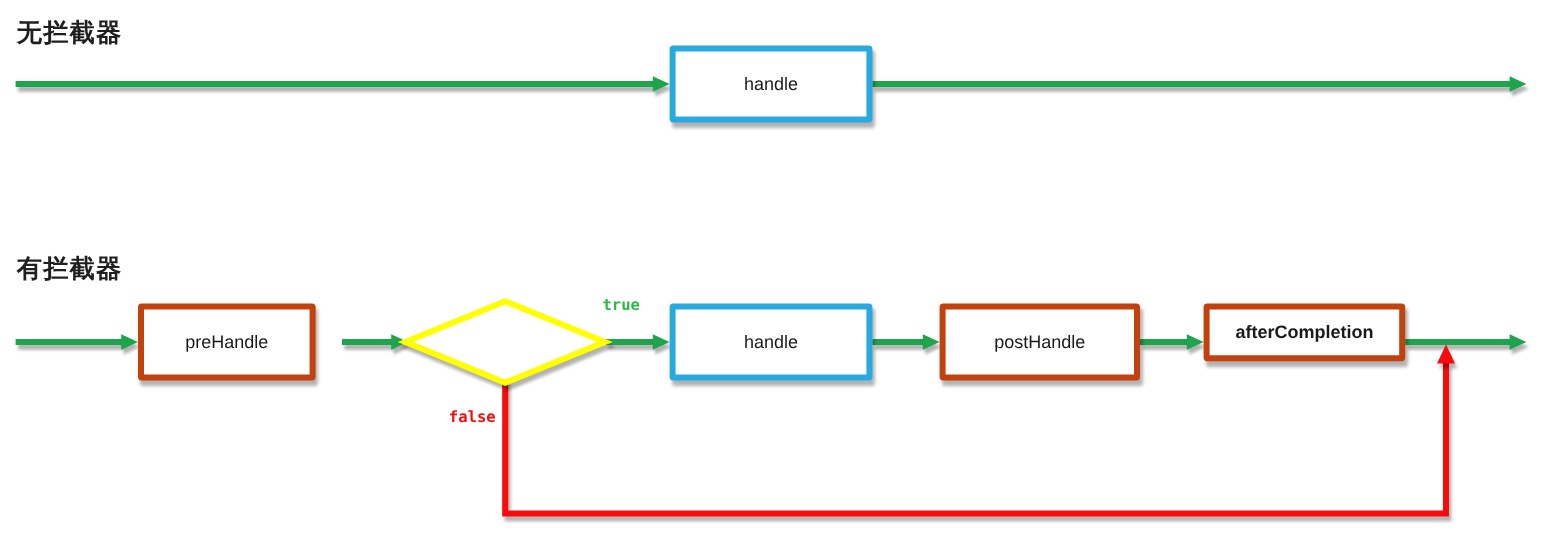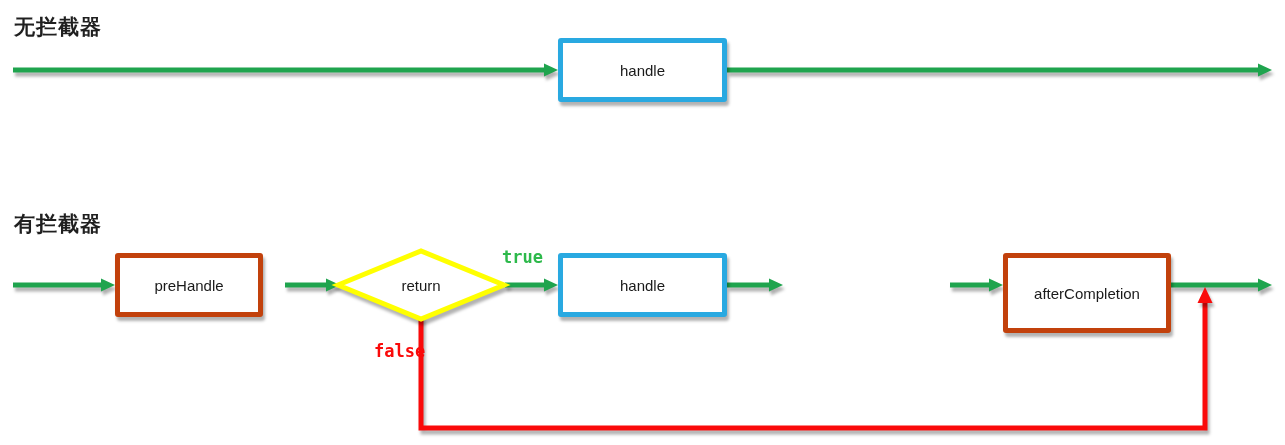--- a/index.html
+++ b/index.html
@@ -51,21 +51,21 @@
     width: 166px; height: 68px;
     display: flex; align-items: center; justify-content: center;
     font-size: 15px;
     color: #1a1a1a;
   }
 
   .mono {
     position: absolute;
     font-family: "DejaVu Sans Mono", "Liberation Mono", monospace;
     font-weight: bold;
-    font-size: 17px;
+    font-size: 13px;
   }
   .true-label  { color: #2DB94B; }
   .false-label { color: #FA0A0A; margin-left: 24px; }
 </style>
 </head>
 <body>
 
 <div class="stage">
 
   <svg class="layer" width="1285" height="445" viewBox="0 0 1285 445">
@@ -106,24 +106,24 @@
   </svg>
 
   <div class="title" style="left:14px; top:210px;">有拦截器</div>
 
   <div class="title" style="left:14px; top:13px;">无拦截器</div>
 
   <div class="box blue" style="left:558px; top:38px; width:169px; height:64px;">handle</div>
 
   <div class="box" style="left:115px; top:253px; width:148px; height:64px;">preHandle</div>
 
-  <div class="dlabel">return</div>
 
   <div class="box blue" style="left:558px; top:253px; width:169px; height:64px;">handle</div>
 
+  <div class="box" style="left:783px; top:253px; width:167px; height:64px;">postHandle</div>
 
-  <div class="box" style="left:1003px; top:253px; width:168px; height:80px;">afterCompletion</div>
+  <div class="box" style="left:1003px; top:253px; width:168px; height:48px;font-weight:bold;">afterCompletion</div>
 
   <div class="mono true-label" style="left:502px; top:247px;">true</div>
 
   <div class="mono false-label" style="left:350px; top:341px;">false</div>
 
 </div>
 
 </body></html>

